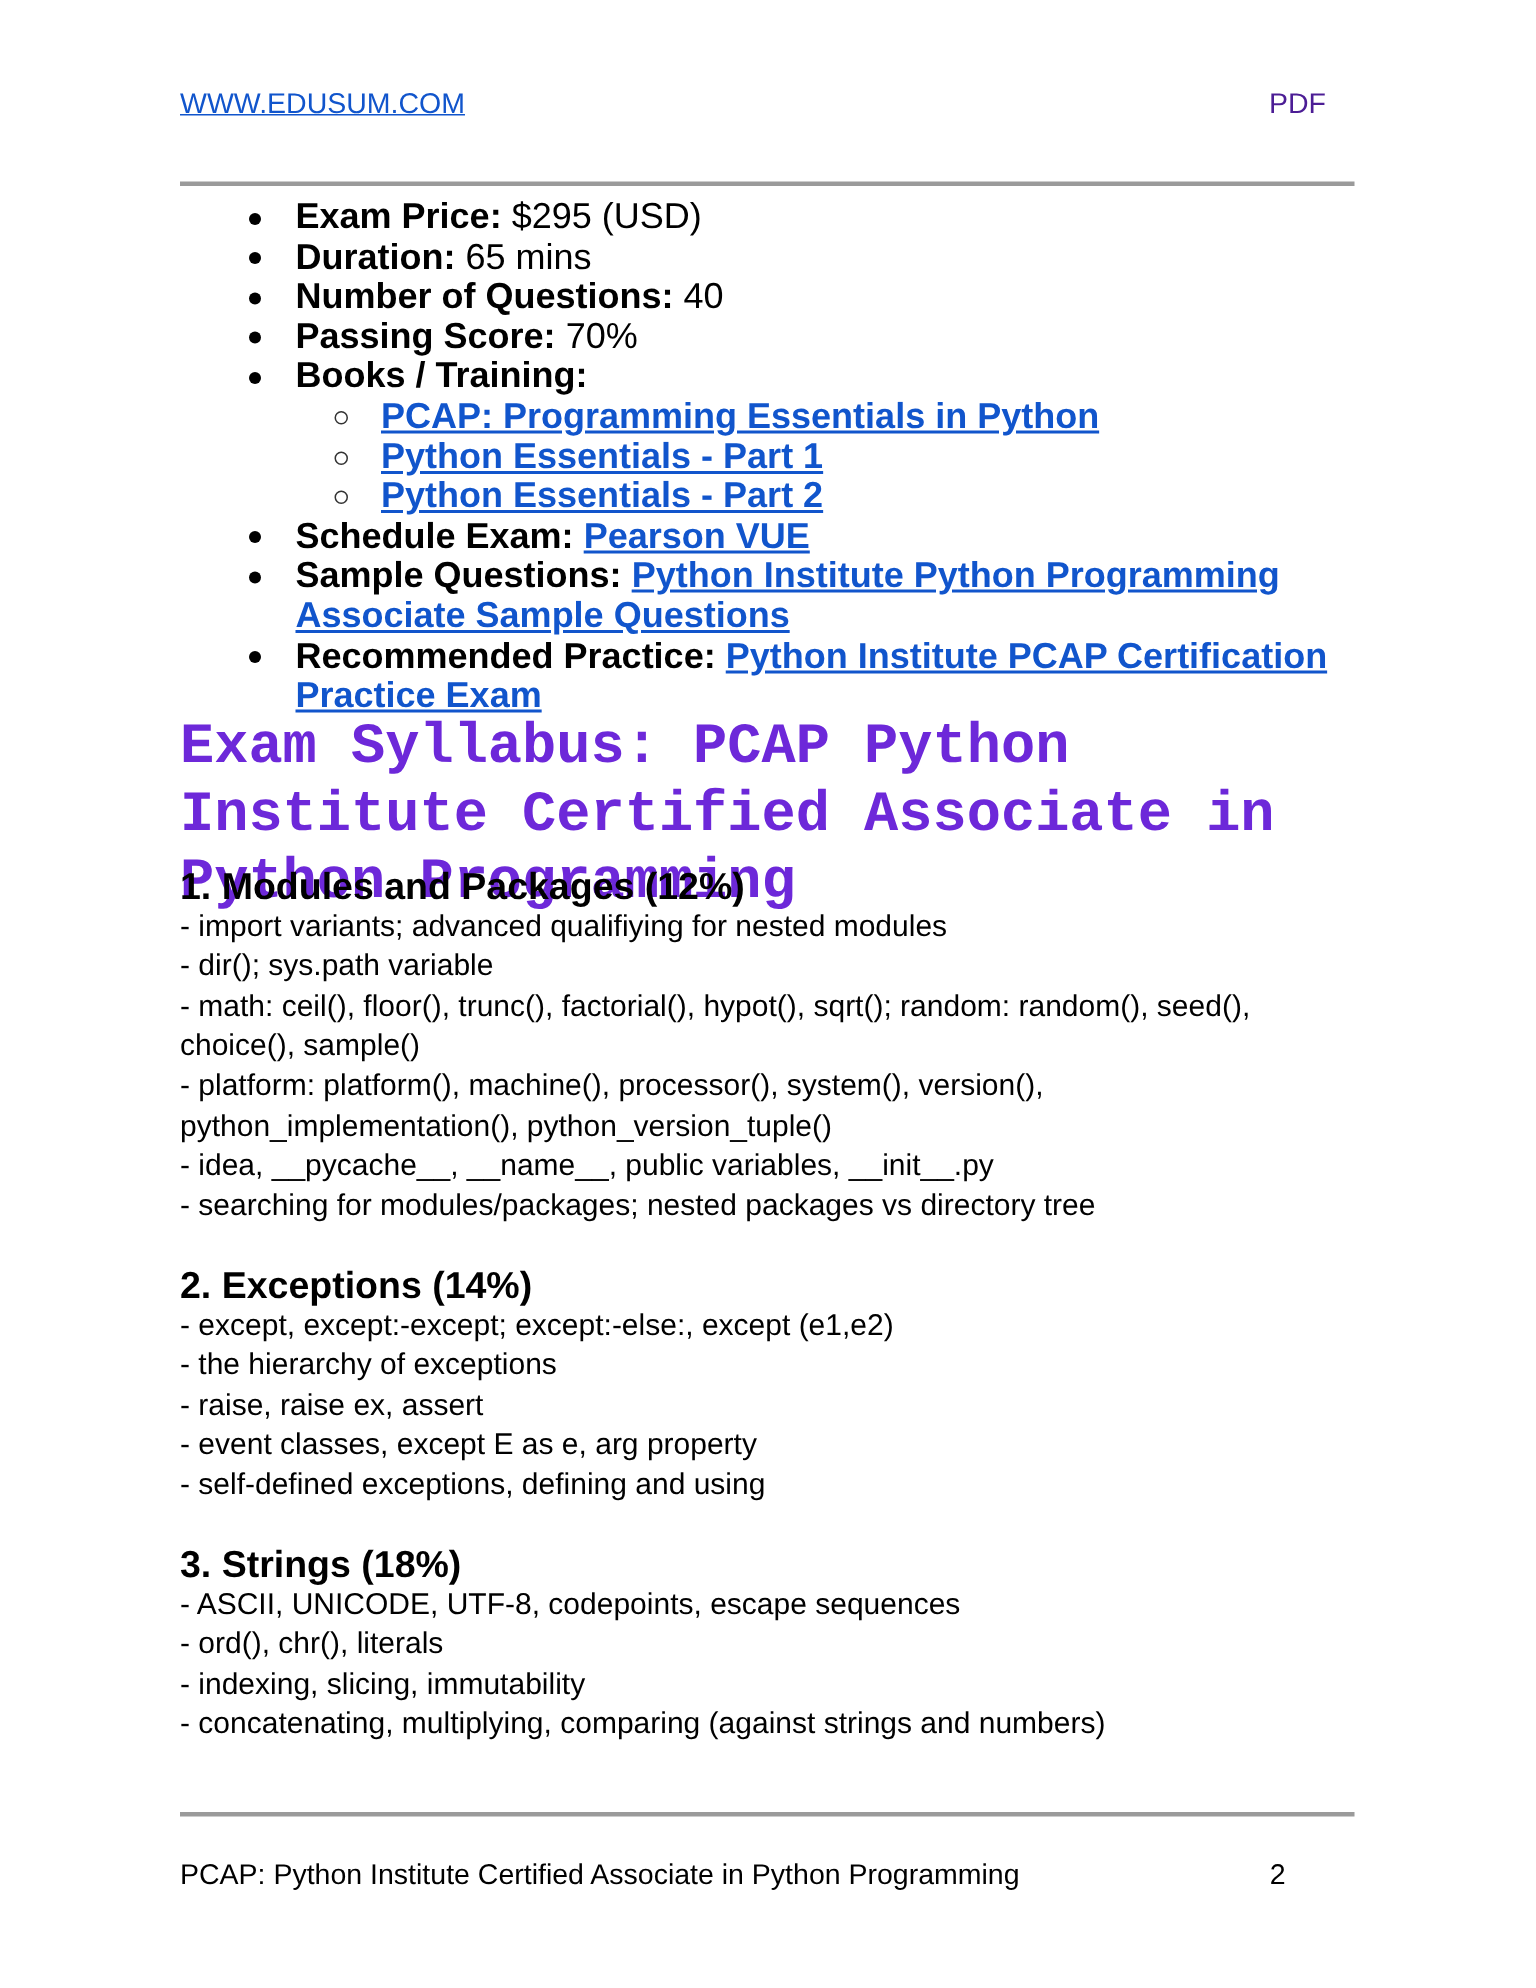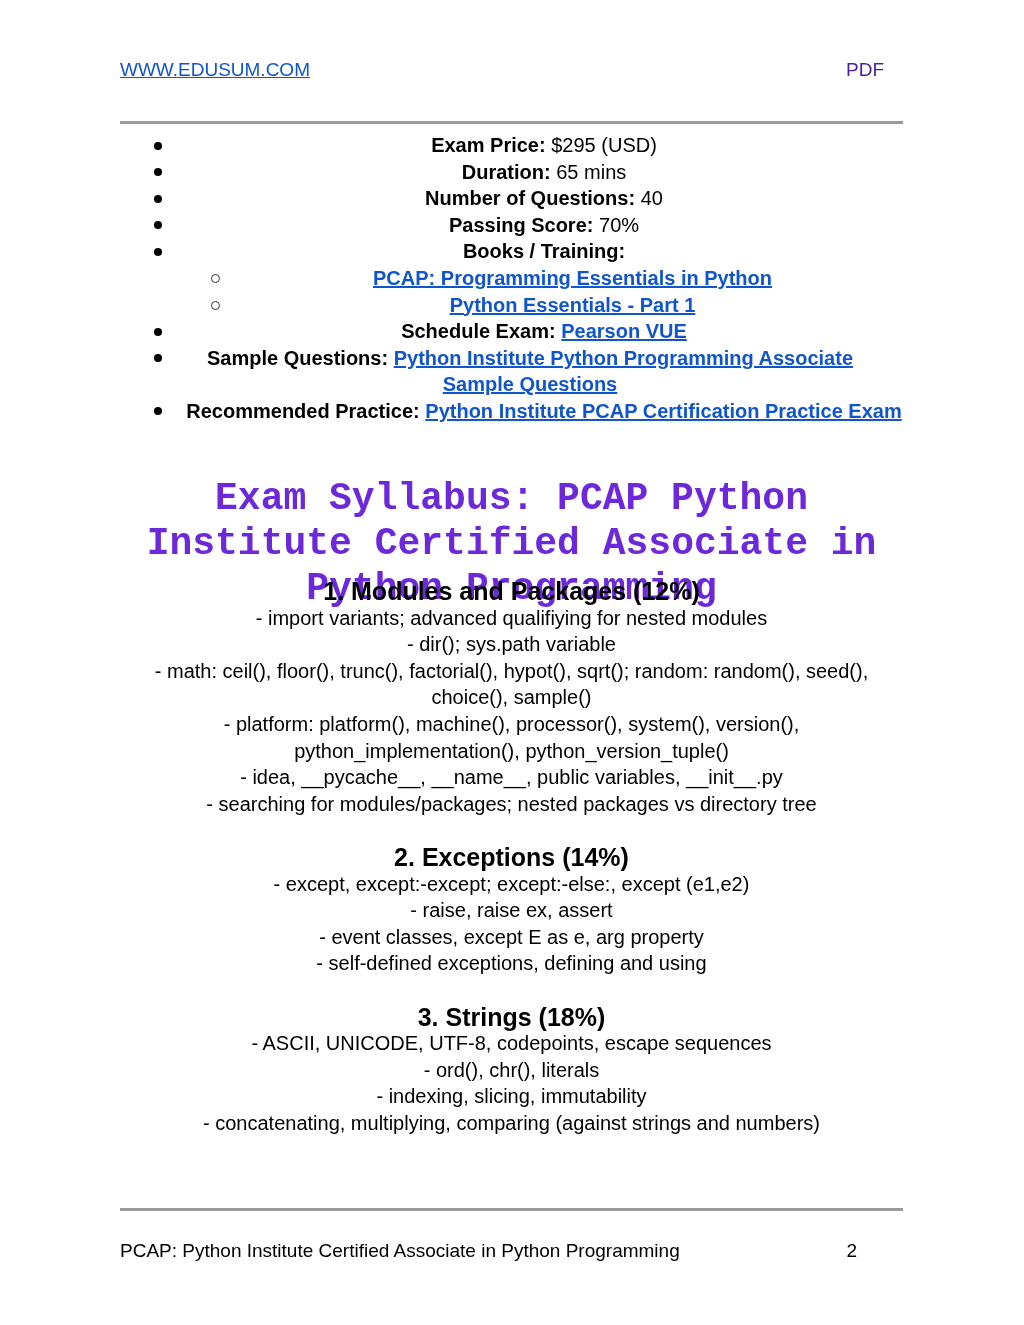--- a/index.html
+++ b/index.html
@@ -1,35 +1,35 @@
 <!DOCTYPE html>
 <html><head>
 <meta charset="utf-8">
 <style>
   html,body{margin:0;padding:0;background:#fff;}
   .page{
     position:relative;width:1024px;height:1325px;background:#ffffff;
-    font-family:"Liberation Sans",sans-serif;color:#000;overflow:hidden;text-align:center;
+    font-family:"Liberation Sans",sans-serif;color:#000;overflow:hidden;
   }
   a{color:#1155CC;text-decoration:underline;cursor:pointer;}
 
   
   .header{position:absolute;top:58px;left:120px;right:121px;
     display:flex;justify-content:space-between;align-items:flex-start;
     font-size:19px;line-height:24px;}
   .header .pdf-label{margin-right:19px;color:#4c1d95;}
 
   
   .rule{position:absolute;left:120px;right:121px;height:3px;background:#9a9a9a;}
   .rule-top{top:121px;}
   .rule-bottom{top:1208px;}
 
   
-  .details{position:absolute;top:132px;left:120px;right:121px;
-    font-size:20px;line-height:26.6px;}
+  .details{position:absolute;top:132px;left:132px;right:121px;
+    font-size:24px;line-height:26.6px;}
   .details ul{list-style:none;margin:0;padding:0;}
   .details li{position:relative;}
   .details > ul > li{padding-left:65px;}
   .dot{position:absolute;left:34px;top:9.5px;width:8px;height:8px;
     border-radius:50%;background:#000;}
   .details ul ul > li{padding-left:57px;}
   .circle{position:absolute;left:26px;top:9px;width:7px;height:7px;
     border:1.5px solid #333;border-radius:50%;background:#fff;}
   .lbl{font-weight:700;}
   .val,.lnk{margin-left:0.28em;}
@@ -80,20 +80,23 @@
       </li>
       <li>
         <span class="dot"></span><span class="lbl">Books / Training:</span>
         <ul>
           <li>
             <span class="circle"></span><a href="#">PCAP: Programming Essentials in Python</a>
           </li>
           <li>
             <span class="circle"></span><a href="#">Python Essentials - Part 1</a>
           </li>
+          <li>
+            <span class="circle"></span><a href="#">Python Essentials - Part 2</a>
+          </li>
         </ul>
       </li>
       <li>
         <span class="dot"></span><span class="lbl">Schedule Exam:</span><a class="lnk" href="#">Pearson VUE</a>
       </li>
       <li class="wrap-narrow">
         <span class="dot"></span><span class="lbl">Sample Questions:</span><a class="lnk" href="#">Python Institute Python Programming Associate Sample Questions</a>
       </li>
       <li>
         <span class="dot"></span><span class="lbl">Recommended Practice:</span><a class="lnk" href="#">Python Institute PCAP Certification Practice Exam</a>
@@ -109,20 +112,21 @@
       <p>- import variants; advanced qualifiying for nested modules</p>
       <p>- dir(); sys.path variable</p>
       <p>- math: ceil(), floor(), trunc(), factorial(), hypot(), sqrt(); random: random(), seed(), choice(), sample()</p>
       <p>- platform: platform(), machine(), processor(), system(), version(), python_implementation(), python_version_tuple()</p>
       <p>- idea, __pycache__, __name__, public variables, __init__.py</p>
       <p>- searching for modules/packages; nested packages vs directory tree</p>
     </div>
     <div class="section">
       <h2>2. Exceptions (14%)</h2>
       <p>- except, except:-except; except:-else:, except (e1,e2)</p>
+      <p>- the hierarchy of exceptions</p>
       <p>- raise, raise ex, assert</p>
       <p>- event classes, except E as e, arg property</p>
       <p>- self-defined exceptions, defining and using</p>
     </div>
     <div class="section">
       <h2>3. Strings (18%)</h2>
       <p>- ASCII, UNICODE, UTF-8, codepoints, escape sequences</p>
       <p>- ord(), chr(), literals</p>
       <p>- indexing, slicing, immutability</p>
       <p>- concatenating, multiplying, comparing (against strings and numbers)</p>

